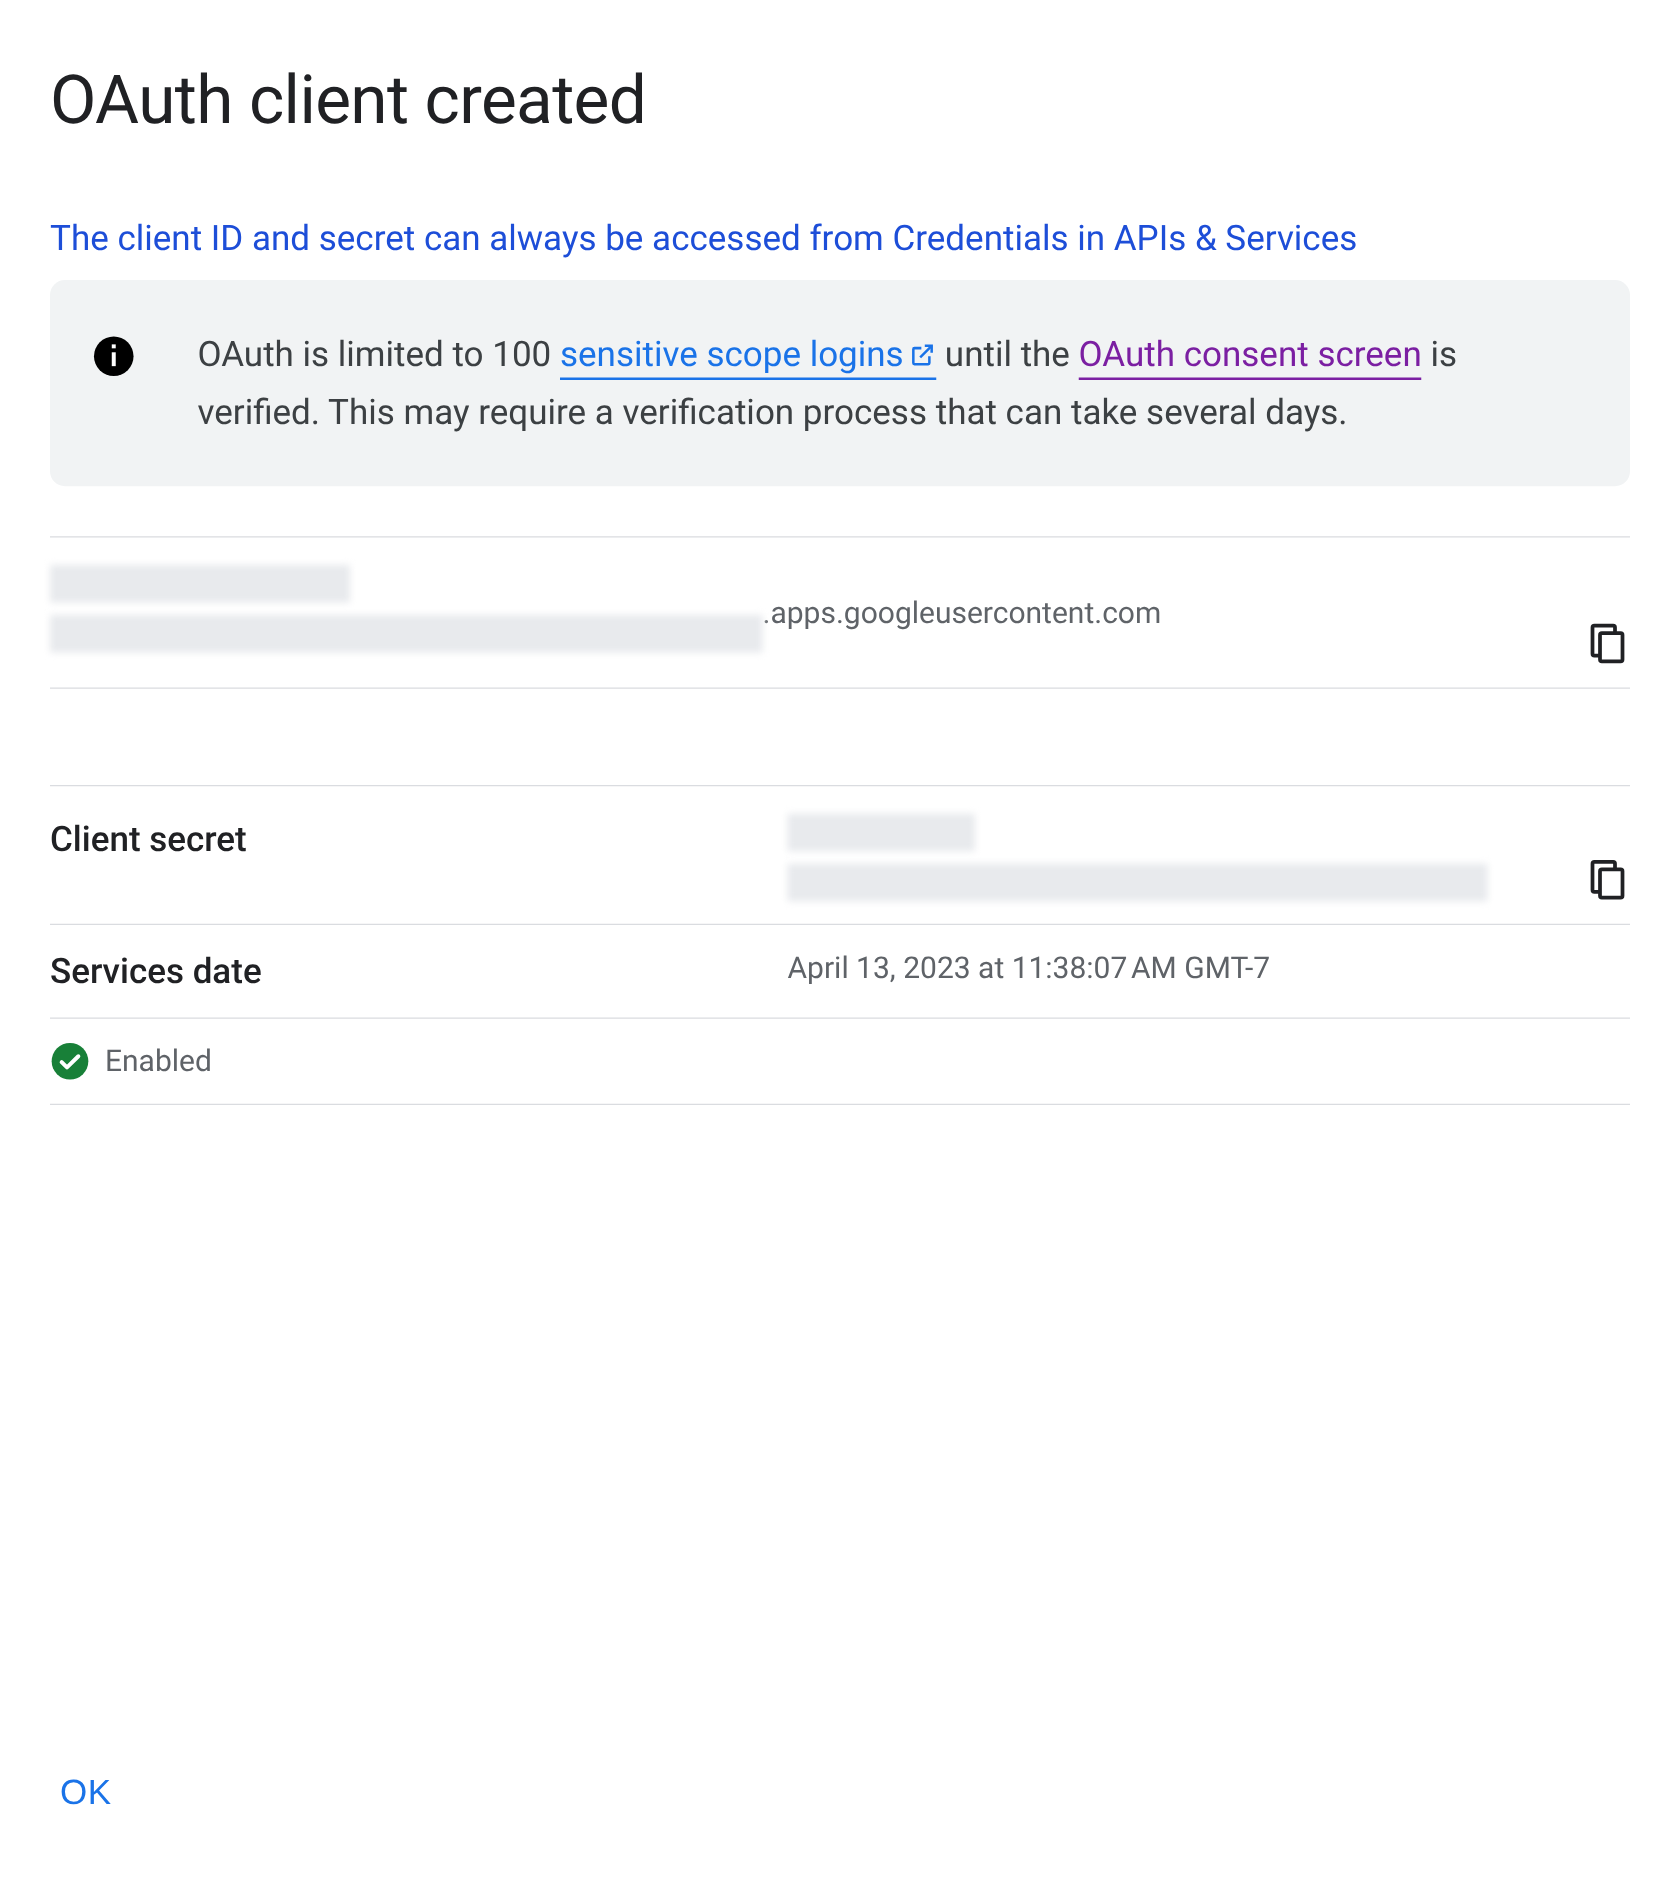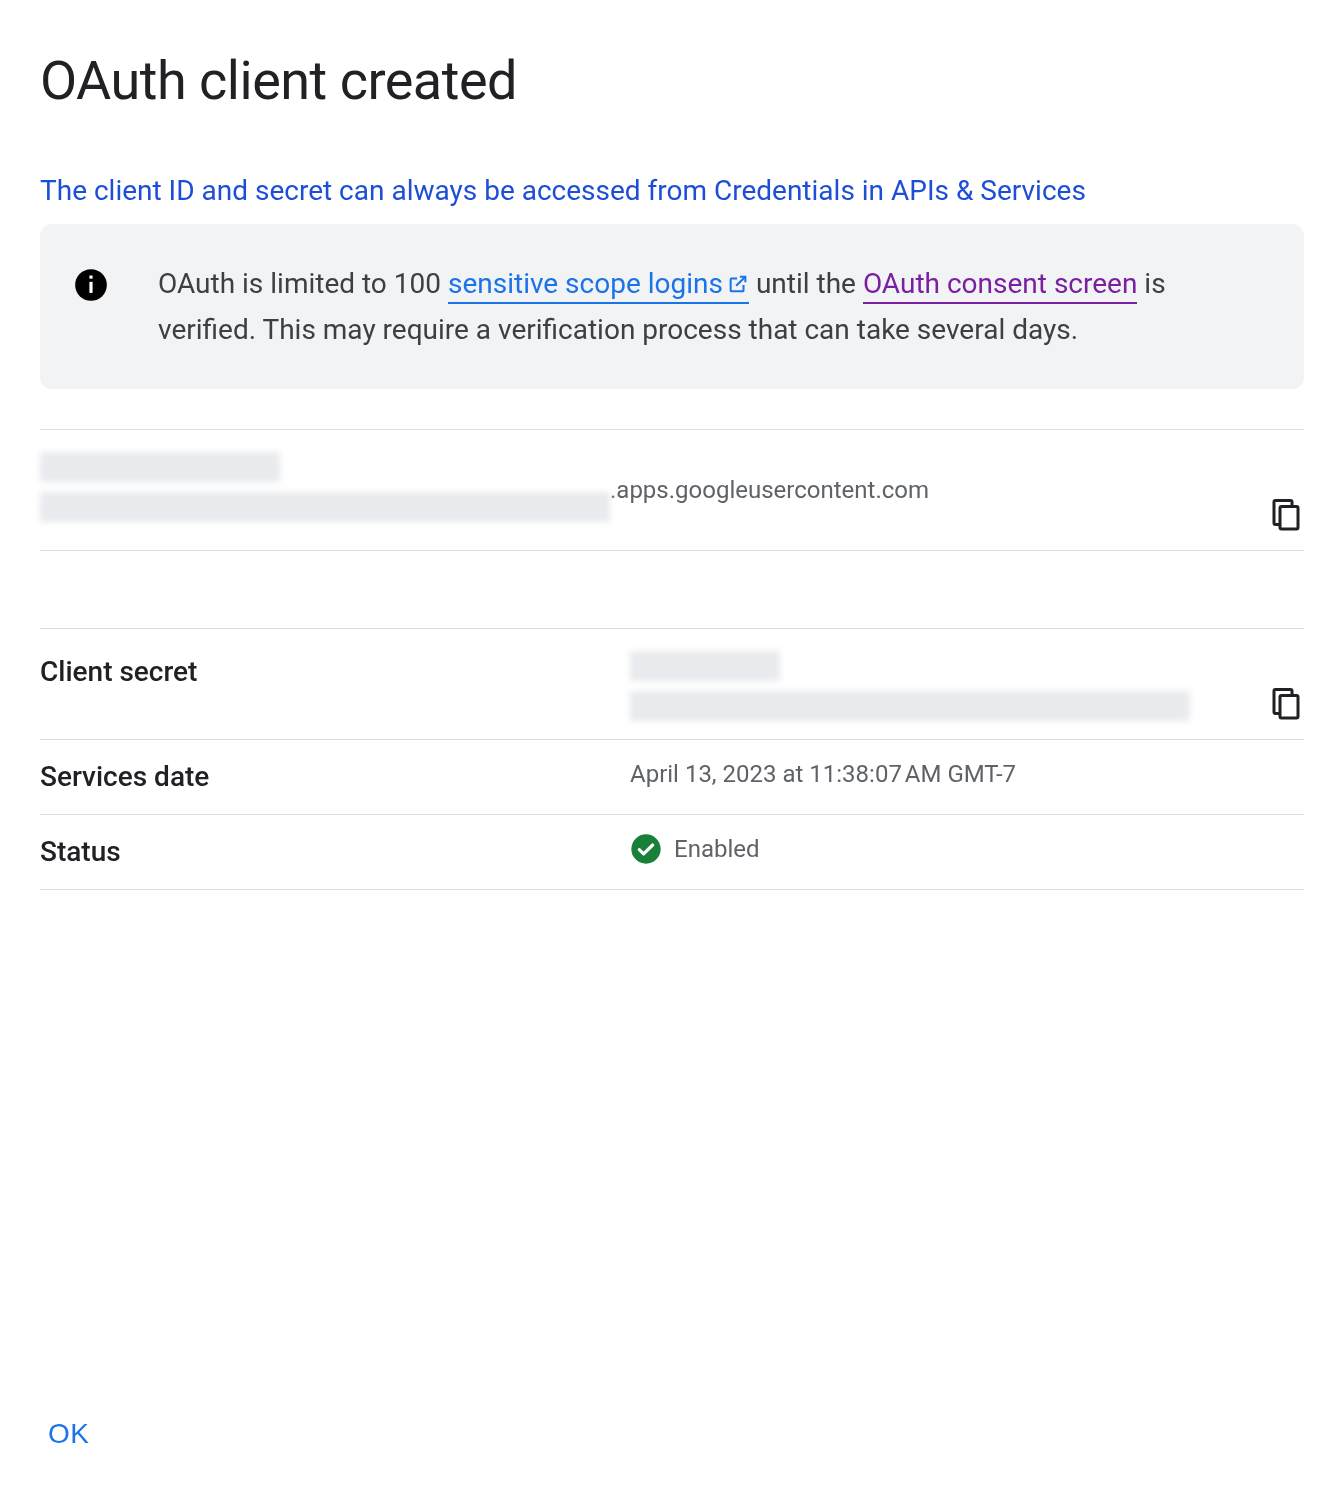--- a/index.html
+++ b/index.html
@@ -236,21 +236,20 @@
     </div>
 
     <div class="row">
       <div class="row-label">Services date</div>
       <div class="row-value">
         <div class="row-value-text">April 13, 2023 at 11:38:07 AM GMT-7</div>
       </div>
     </div>
 
     <div class="row">
-      <div class="row-label">Status</div>
       <div class="row-value">
         <div class="status-value">
           <span class="check-circle">
             <svg viewBox="0 0 24 24" width="32" height="32">
                 <circle cx="12" cy="12" r="11" fill="#188038"></circle>
                 <path d="M7 12.5l3.2 3.2L17 9" stroke="#fff" stroke-width="2.4" fill="none" stroke-linecap="round" stroke-linejoin="round"></path>
               </svg>
           </span>
           <span>Enabled</span>
         </div>

